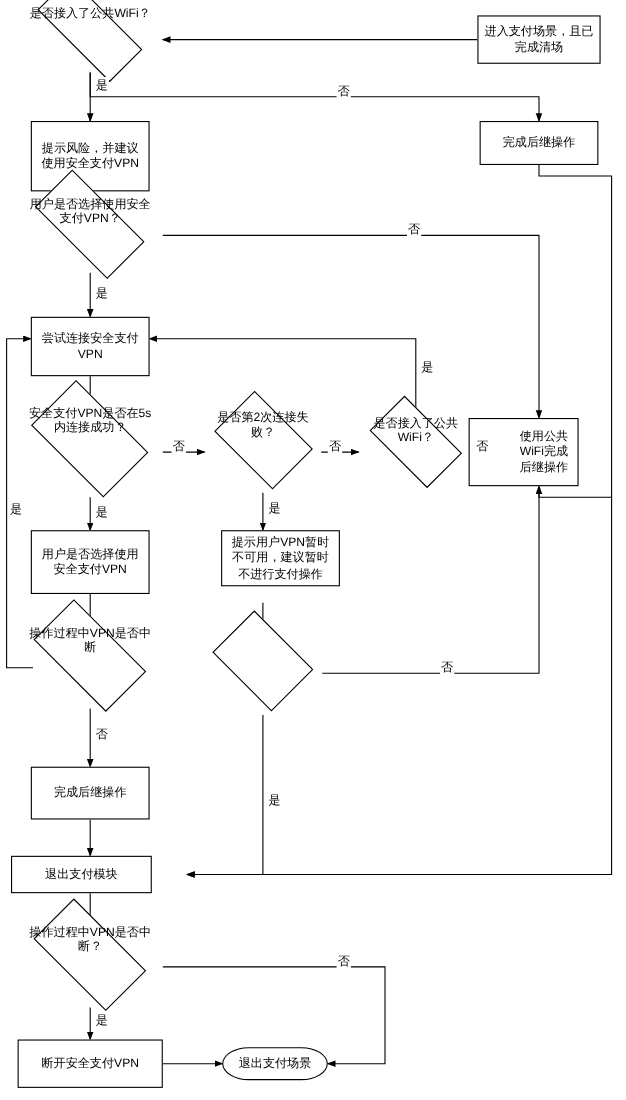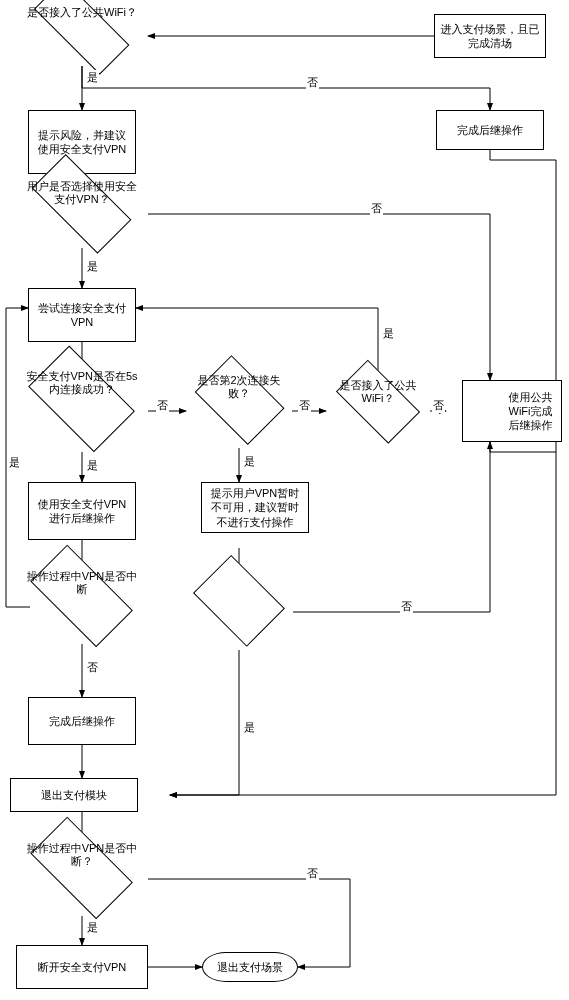--- a/index.html
+++ b/index.html
@@ -160,26 +160,26 @@
 <div class="diamond-wrap" style="left:186px; top:374px; width:106px; height:74px;">
   <div class="diamond-shape"></div>
   <div class="diamond-text">是否第2次连接失败？</div>
 </div>
 
 <div class="diamond-wrap" style="left:326px; top:379px; width:104px; height:64px;">
   <div class="diamond-shape"></div>
   <div class="diamond-text">是否接入了公共WiFi？</div>
 </div>
 
-<div class="node" style="left:462px; top:380px; width:100px; height:62px;padding-left:41px;">
+<div class="node" style="left:426px; top:380px; width:100px; height:62px;padding-left:41px;">
   <span>使用公共WiFi完成后继操作</span>
 </div>
 
 <div class="node" style="left:28px; top:482px; width:108px; height:58px;">
-  <span>使用安全支付VPN进行后继操作</span>
+  <span>用户是否选择使用安全支付VPN</span>
 </div>
 
 <div class="node" style="left:185px; top:482px; width:108px; height:51px;margin-left:16px;">
   <span>提示用户VPN暂时不可用，建议暂时不进行支付操作</span>
 </div>
 
 <div class="diamond-wrap" style="left:16px; top:570px; width:132px; height:74px;">
   <div class="diamond-shape"></div>
   <div class="diamond-text">操作过程中VPN是否中断</div>
 </div>

